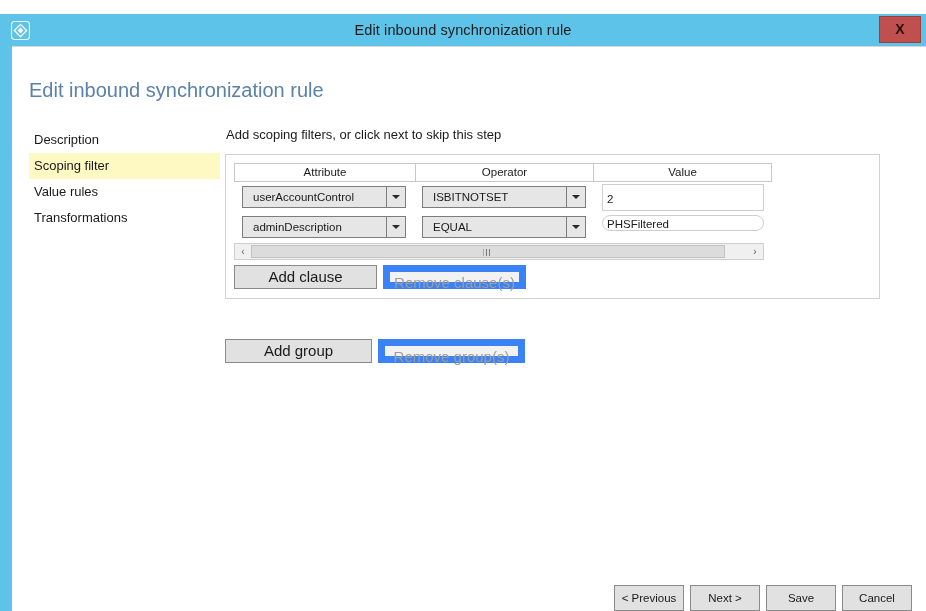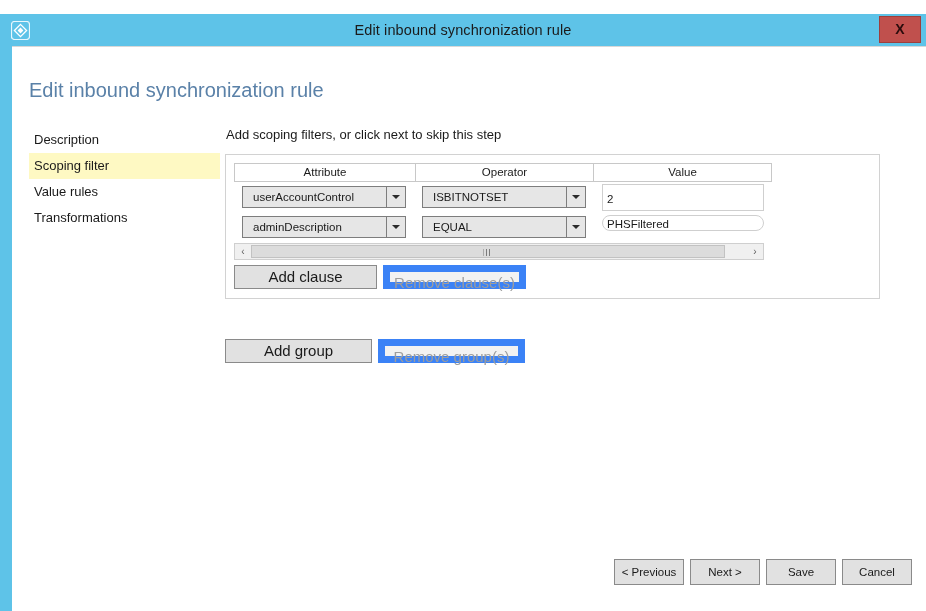--- a/index.html
+++ b/index.html
@@ -270,21 +270,21 @@
     border: 7px solid #3b82f6;
     color: #9d9d9d;
     cursor: default;
   }
   .btn-wide { width: 143px; }
   .btn-wide2 { width: 147px; }
 
   
   #footer {
     position: absolute;
-    right: 14px; bottom: 32px;
+    right: 14px; bottom: 6px;
     display: flex;
     gap: 6px;
   }
   .btn-wizard {
     width: 70px;
     height: 26px;
     line-height: 24px;
     font-size: 11.5px;
     background: #e1e1e1;
     border: 1px solid #8a8a8a;

